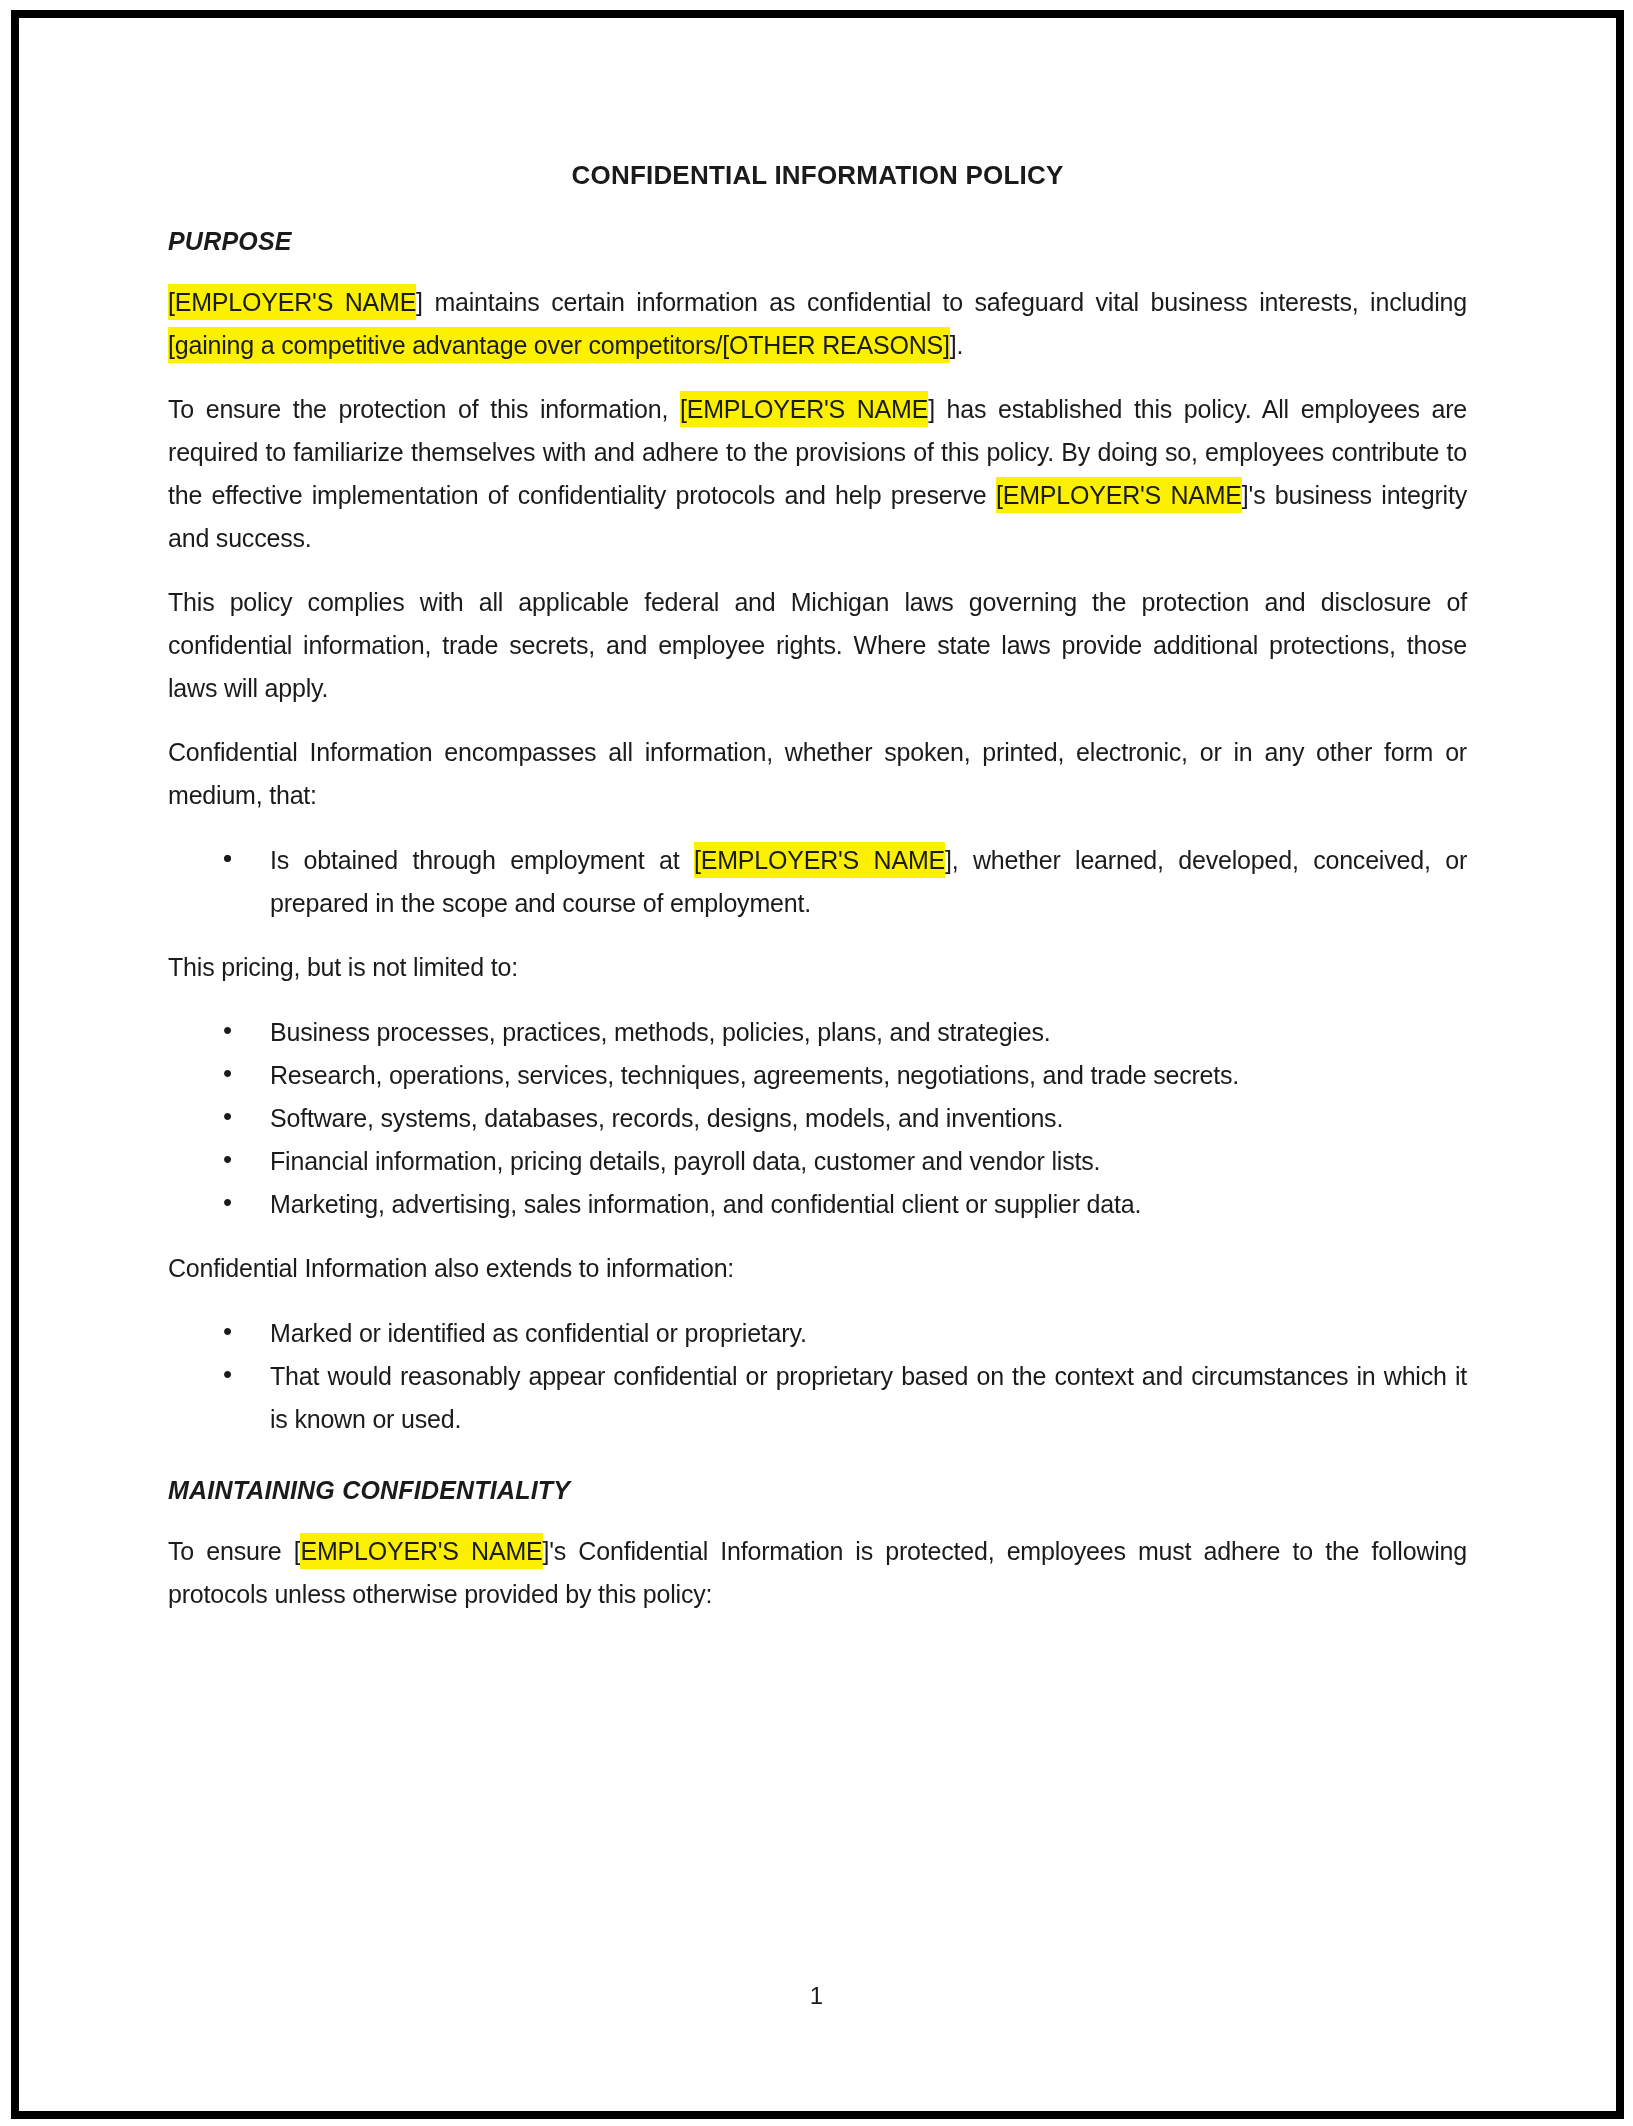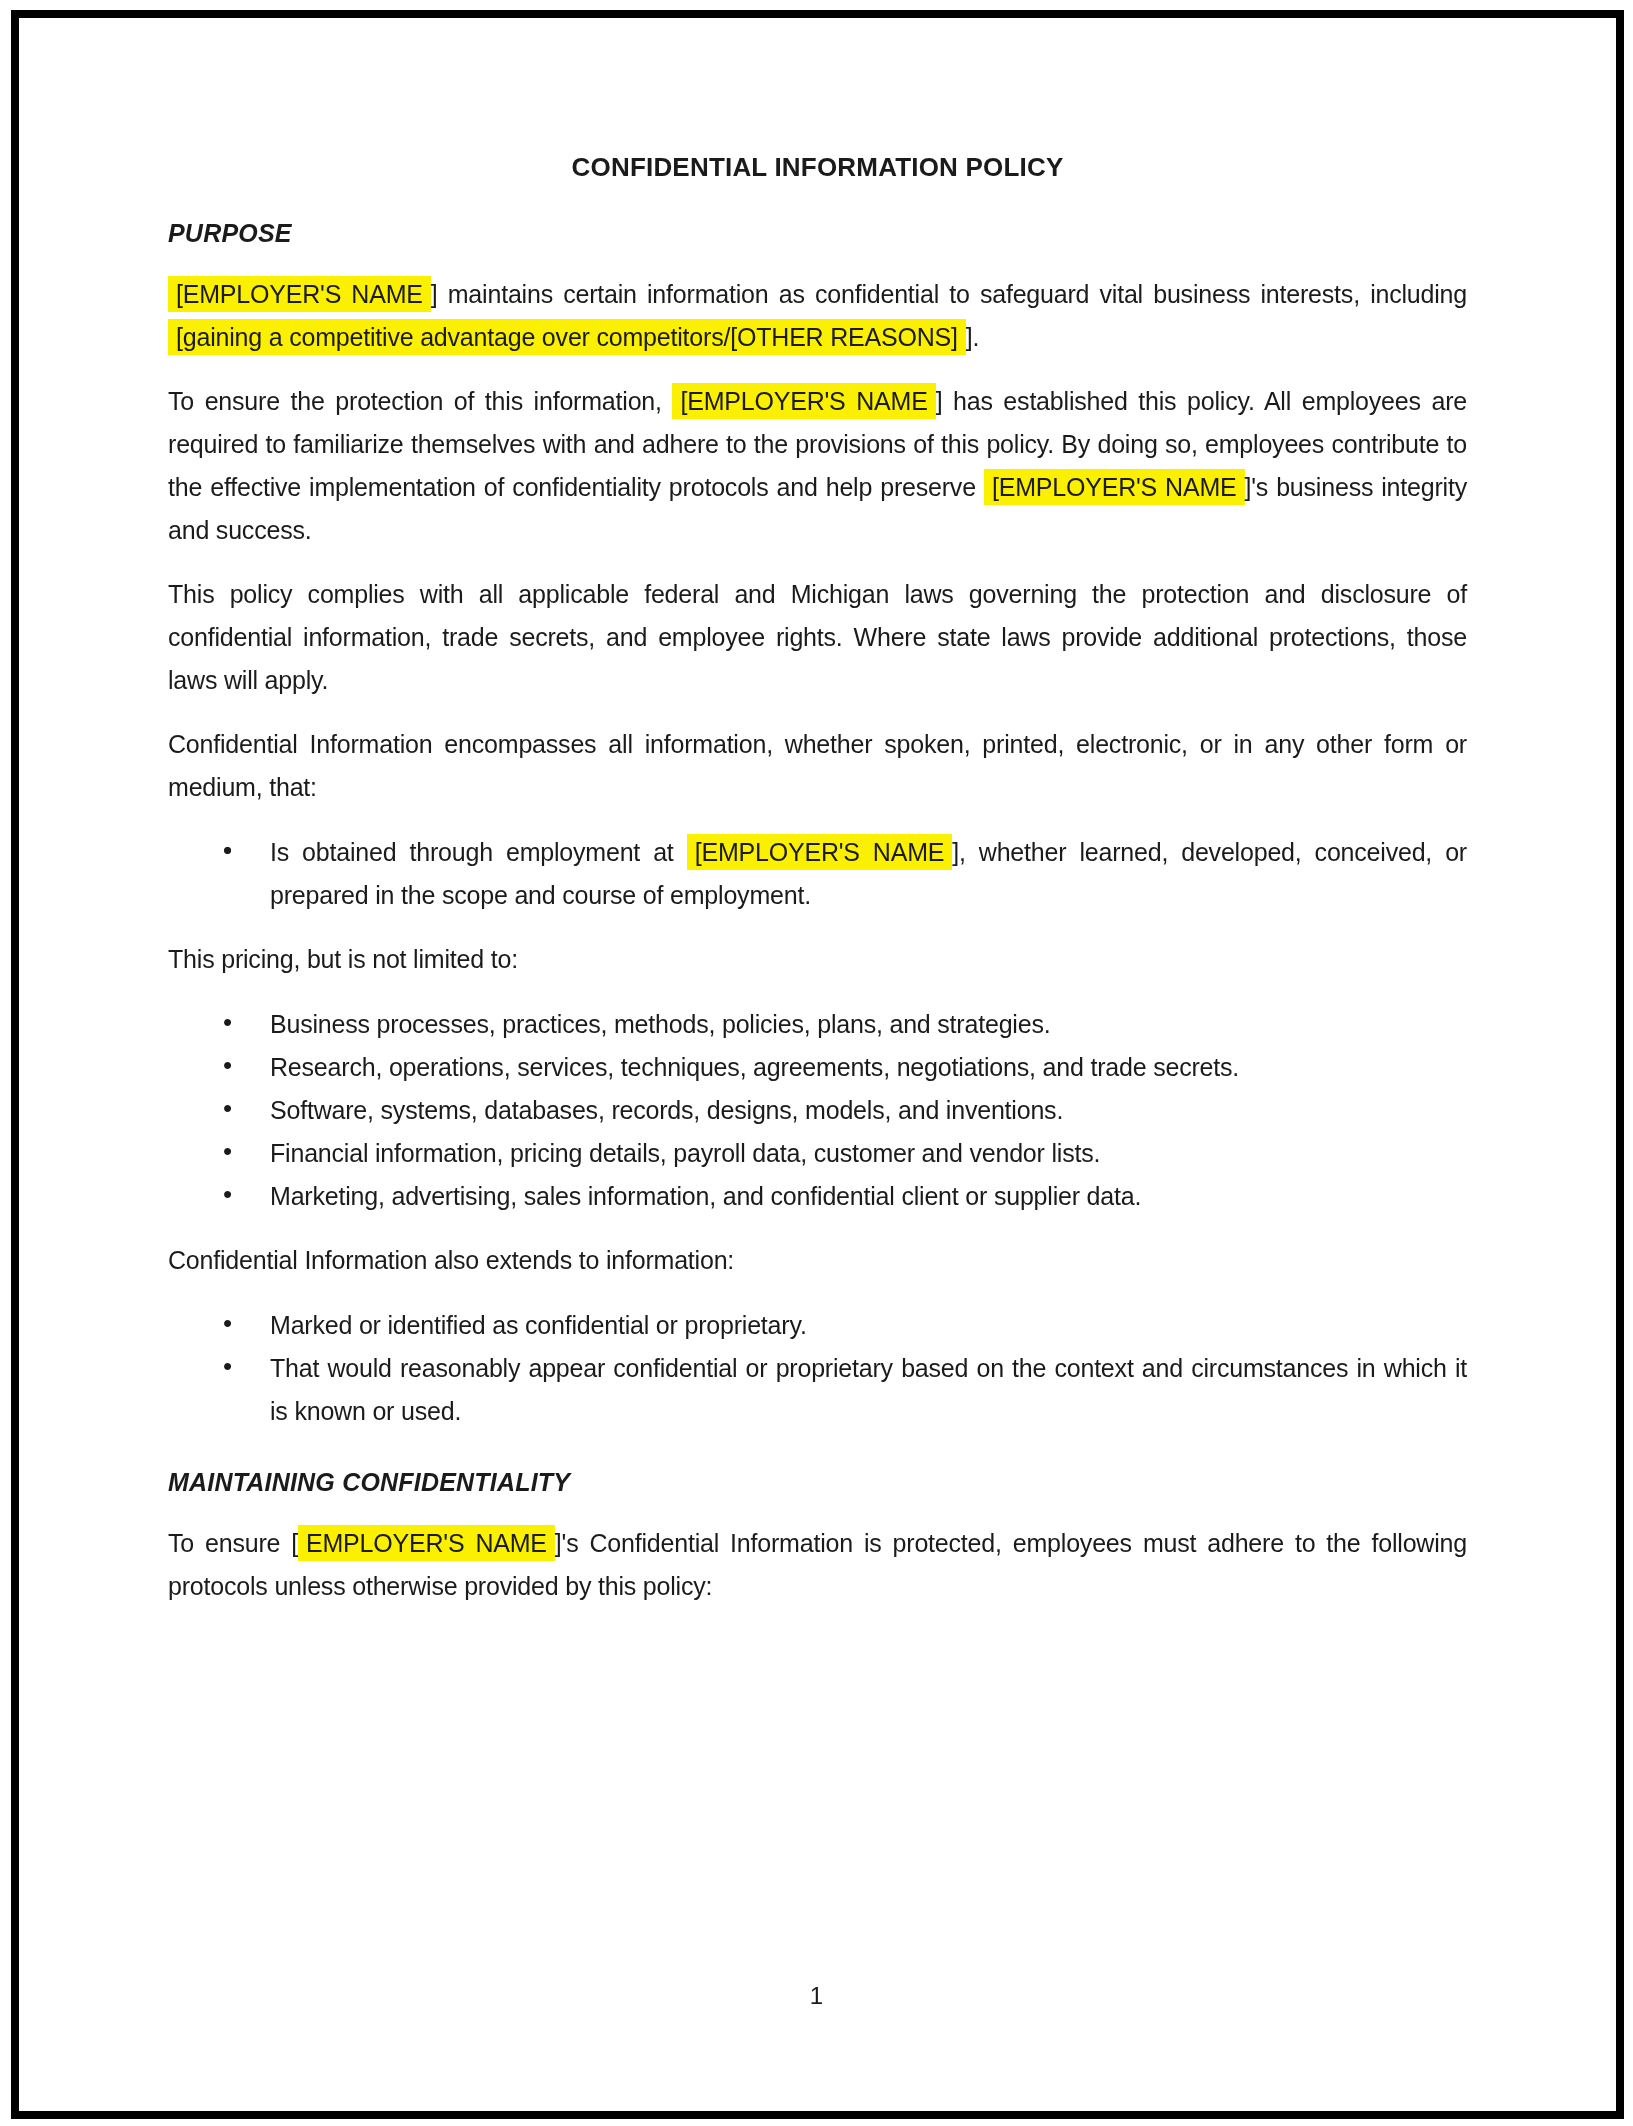--- a/index.html
+++ b/index.html
@@ -18,21 +18,21 @@
     overflow:hidden;
   }
   .page-frame{
     position:absolute;
     left:11px;top:10px;right:9px;bottom:7px;
     border:8px solid var(--frame);
     pointer-events:none;
   }
   .content{
     position:absolute;
-    left:168px;top:150px;
+    left:168px;top:158px;
     width:1299px;
   }
   .doc-title{
     font-size:26px;
     font-weight:bold;
     text-align:center;
     line-height:34px;
     margin:0 0 18px 0;
     letter-spacing:0.2px;
   }
@@ -64,21 +64,21 @@
     text-align:justify;
   }
   ul.blist li .marker{
     position:absolute;
     left:-47px;
     top:-2px;
     font-size:26px;
   }
   .hl{
     background:var(--hl);
-    padding:4px 8px;
+    padding:4px 0;
     box-decoration-break:clone;
     -webkit-box-decoration-break:clone;
   }
   .page-number{
     position:absolute;
     left:0;
     top:1982px;
     width:1633px;
     text-align:center;
     font-size:24px;

